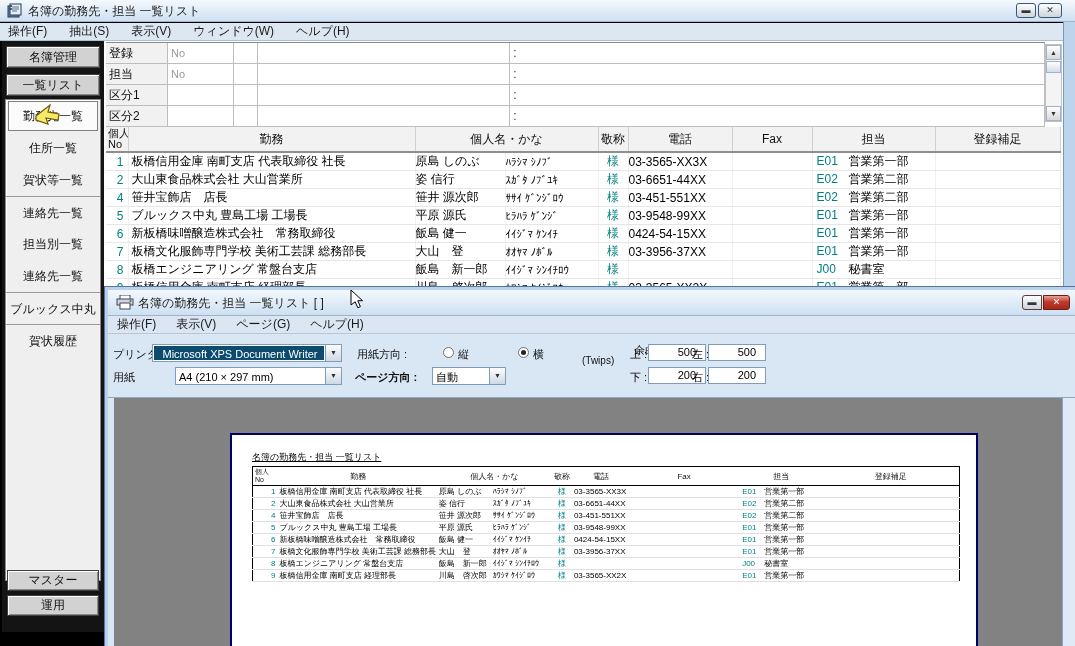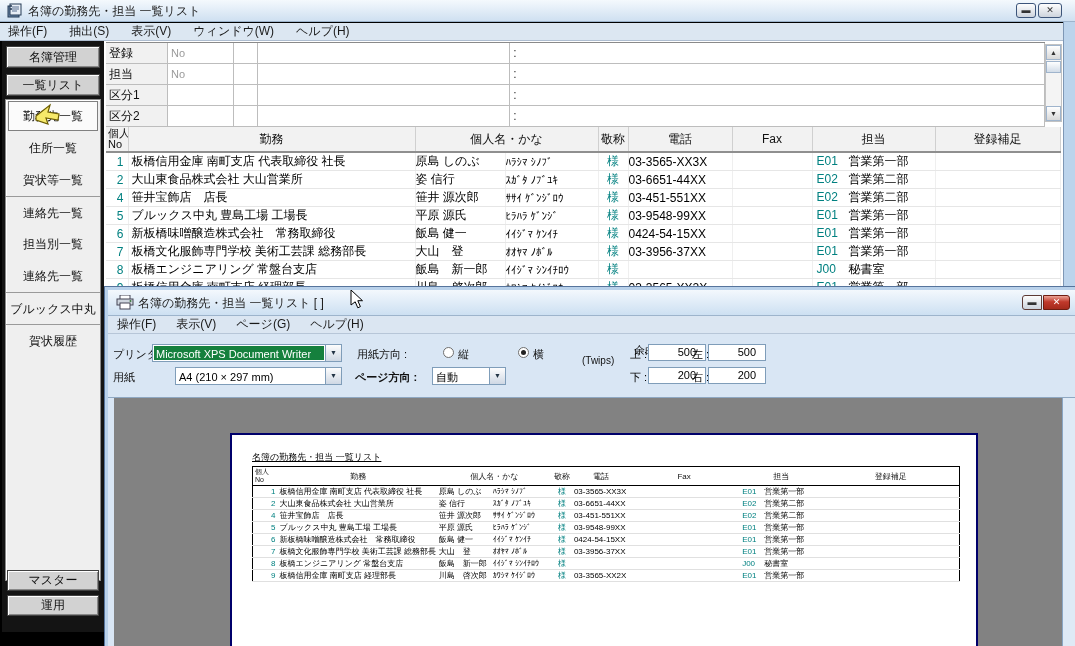--- a/index.html
+++ b/index.html
@@ -77,21 +77,21 @@
   .dlg-close{position:absolute;left:935px;top:5px;width:27px;height:15px;border:1px solid #6e1d12;
     border-radius:0 3px 3px 0;background:linear-gradient(#eba396,#c0392b 45%,#a52a1c);
     color:#fff;font-size:9px;font-weight:bold;text-align:center;line-height:13px;}
   .dlg-menubar{position:absolute;left:0;top:26px;width:100%;height:18px;background:#dbe6f2;
     display:flex;align-items:center;padding-left:9px;gap:20px;border-bottom:1px solid #b7c6d8;}
   .dlg-menubar .mi{font-size:12px;color:#1a1a1a;}
   .settings{position:absolute;left:0;top:44px;width:100%;height:64px;background:#d9e6f4;border-bottom:1px solid #8fa8c2;}
   .slabel{position:absolute;font-size:11px;color:#111;white-space:nowrap;}
   .combo{position:absolute;height:18px;background:#fff;border:1px solid #7f9db9;font-size:11px;line-height:16px;}
   .combo .val{position:absolute;left:1px;top:1px;right:17px;bottom:1px;padding-left:2px;overflow:hidden;white-space:nowrap;}
-  .combo .val.sel{background:#15803d;color:#fff;}
+  .combo .val.sel{background:#0c4a6e;color:#fff;text-align:center;}
   .combo .arrow{position:absolute;right:0;top:0;width:16px;height:16px;background:linear-gradient(#fdfdfd,#cfd8e4);
     border-left:1px solid #7f9db9;font-size:7px;text-align:center;line-height:15px;color:#234;}
   .radio{position:absolute;width:11px;height:11px;border-radius:50%;background:#fff;border:1px solid #707070;}
   .radio.checked::after{content:"";position:absolute;left:2px;top:2px;width:5px;height:5px;border-radius:50%;background:#222;}
   .mtext{position:absolute;font-size:11px;}
   .minput{position:absolute;width:58px;height:17px;background:#fff;border:1px solid #7f9db9;
     font-size:11px;text-align:right;padding-right:9px;line-height:15px;}
 
   
   .preview{position:absolute;left:6px;top:108px;right:0;bottom:0;background:#828282;overflow:hidden;}

